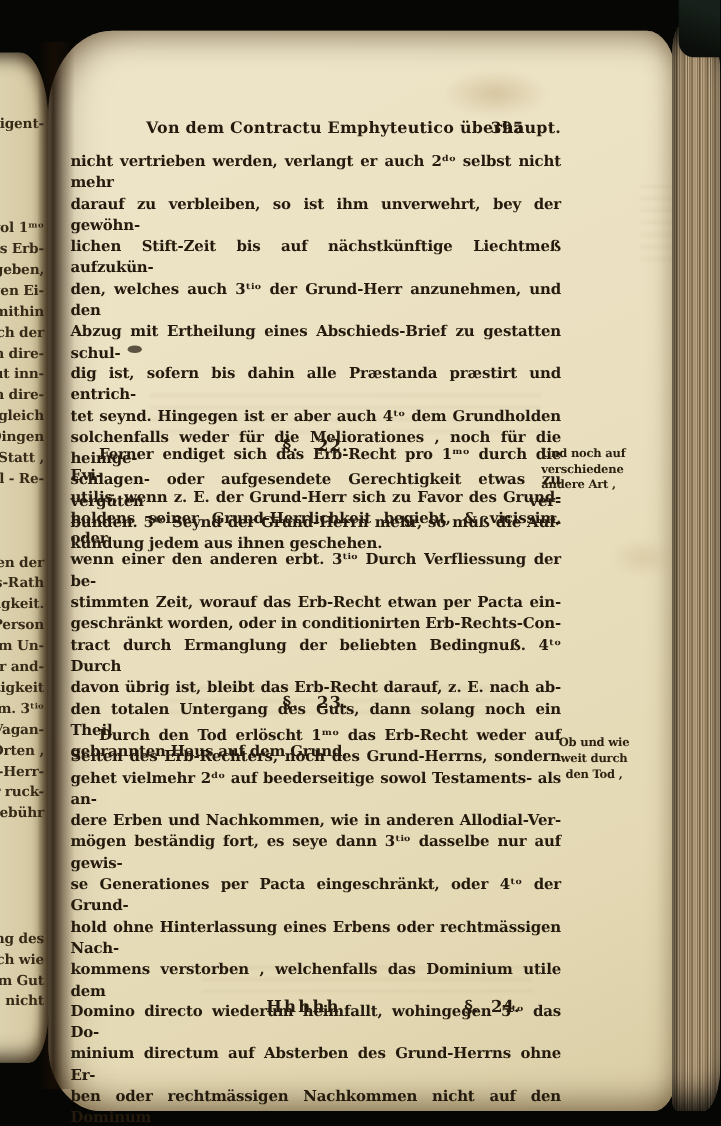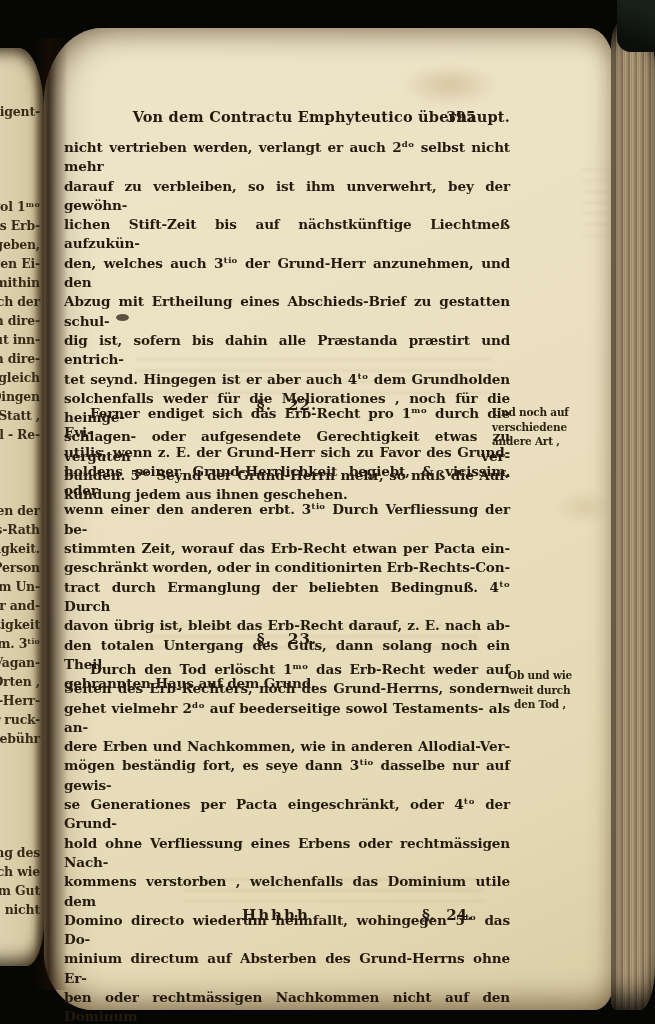--- a/index.html
+++ b/index.html
@@ -184,21 +184,21 @@
 
       <div class="sec-heading sec23">§. 23.</div>
 
       <div class="para para3 indent-first">
           <div class="line">Durch den Tod erlöscht 1ᵐᵒ das Erb-Recht weder auf</div>
           <div class="line">Seiten des Erb-Rechters, noch des Grund-Herrns, sondern</div>
           <div class="line">gehet vielmehr 2ᵈᵒ auf beederseitige sowol Testaments- als an-</div>
           <div class="line">dere Erben und Nachkommen, wie in anderen Allodial-Ver-</div>
           <div class="line">mögen beständig fort, es seye dann 3ᵗⁱᵒ dasselbe nur auf gewis-</div>
           <div class="line">se Generationes per Pacta eingeschränkt, oder 4ᵗᵒ der Grund-</div>
-          <div class="line">hold ohne Verfliessung eines Erbens oder rechtmässigen Nach-</div>
+          <div class="line">hold ohne Hinterlassung eines Erbens oder rechtmässigen Nach-</div>
           <div class="line">kommens verstorben , welchenfalls das Dominium utile dem</div>
           <div class="line">Domino directo wiederum heimfallt, wohingegen 5ᵗᵒ das Do-</div>
           <div class="line">minium directum auf Absterben des Grund-Herrns ohne Er-</div>
           <div class="line">ben oder rechtmässigen Nachkommen nicht auf den Dominum</div>
         </div>
 
       <div class="footer-row">
         <span class="sig">Hhhhh</span>
         <span class="catch">§. 24.</span>
       </div>

